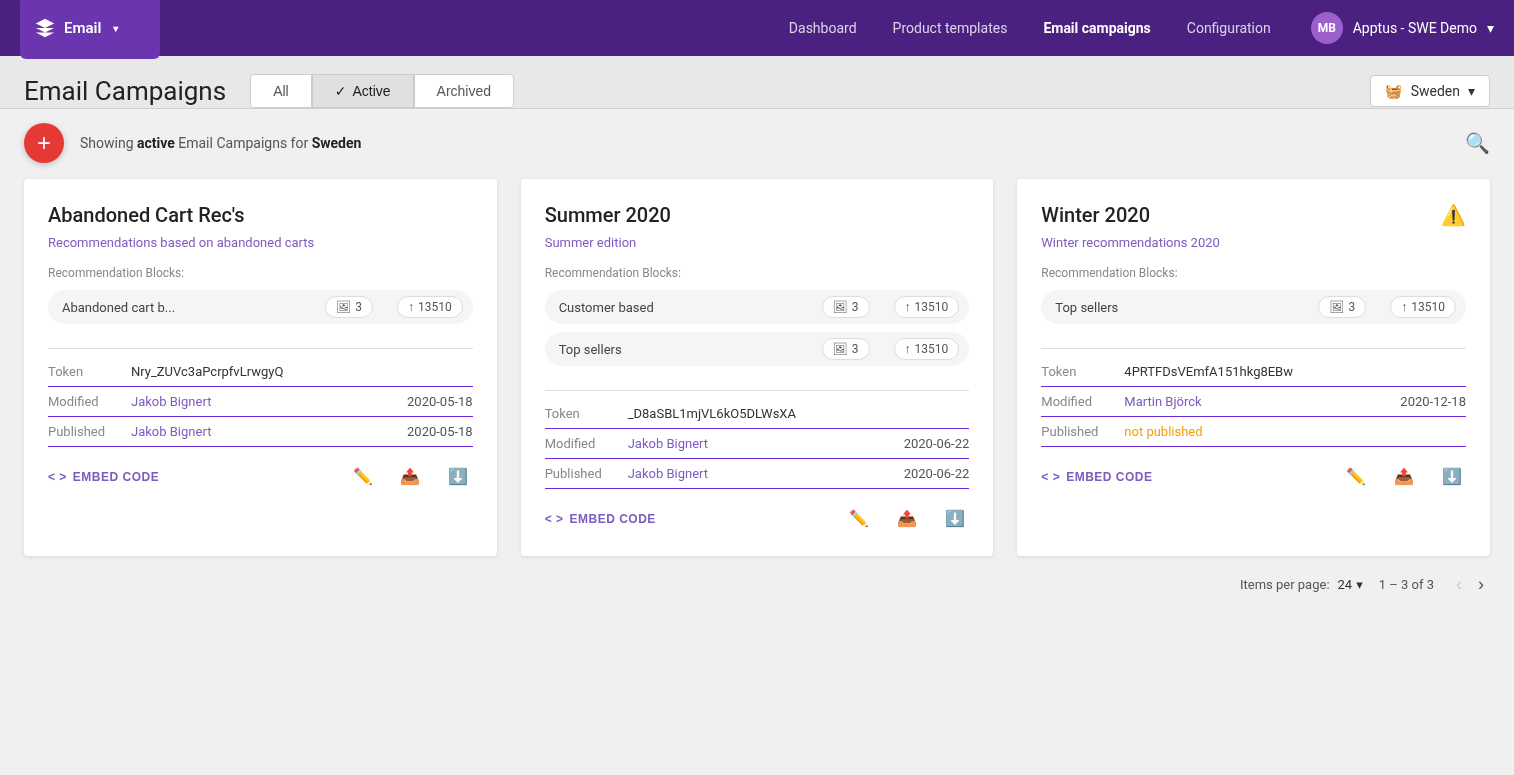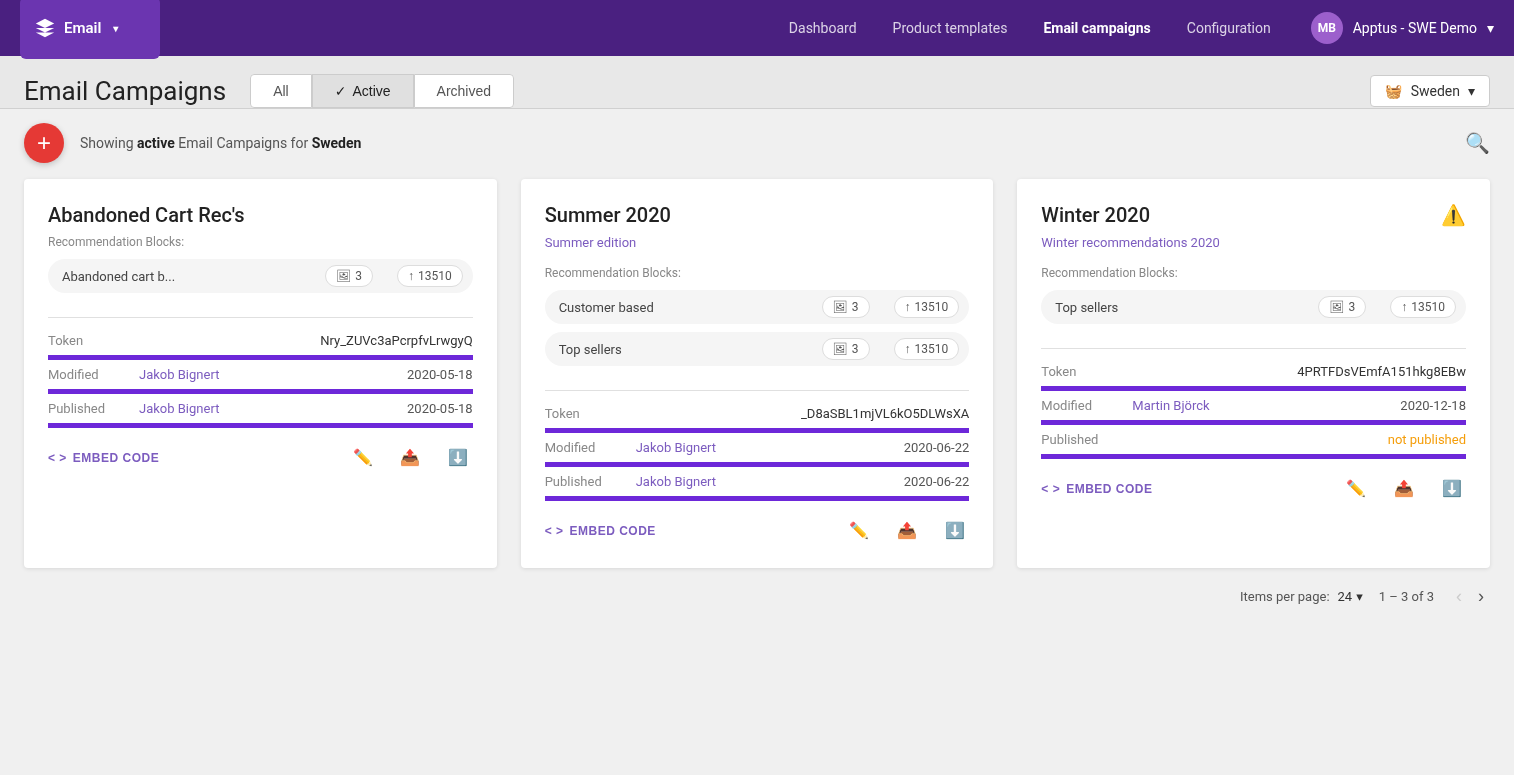--- a/index.html
+++ b/index.html
@@ -188,23 +188,22 @@
       display: flex;
       align-items: center;
       gap: 4px;
     }
     .divider { border: none; border-top: 1px solid #e0e0e0; margin: 16px 0 8px 0; }
     .info-row {
       display: flex;
       align-items: center;
       padding: 7px 0;
       font-size: 13px;
-      border-bottom: 5px solid #6d28d9;
-      gap: 16px;
-      justify-content: space-between;
+      border-bottom: 1px solid #6d28d9;
+      gap: 8px;
     }
     .info-label { color: #888; min-width: 75px; }
     .info-value { color: #333; }
     .info-date { margin-left: auto; color: #555; }
     .card-actions {
       display: flex;
       align-items: center;
       gap: 12px;
       margin-top: 16px;
     }
@@ -327,20 +326,21 @@
     </span>
     <span class="search-icon-btn">🔍</span>
   </div>
 
   <div class="cards-grid">
 
     <div class="card">
       <div class="card-title-row">
         <span class="card-title">Abandoned Cart Rec's</span>
       </div>
+      <div class="card-subtitle">Recommendations based on abandoned carts</div>
       <div class="rec-blocks-label">Recommendation Blocks:</div>
       <div class="rec-block">
         <span class="rec-block-name">Abandoned cart b...</span>
         <span class="rec-block-badge">
           <span>🖼</span>
           <span>3</span>
         </span>
         <span class="rec-block-badge">
           <span>↑</span>
           <span>13510</span>

